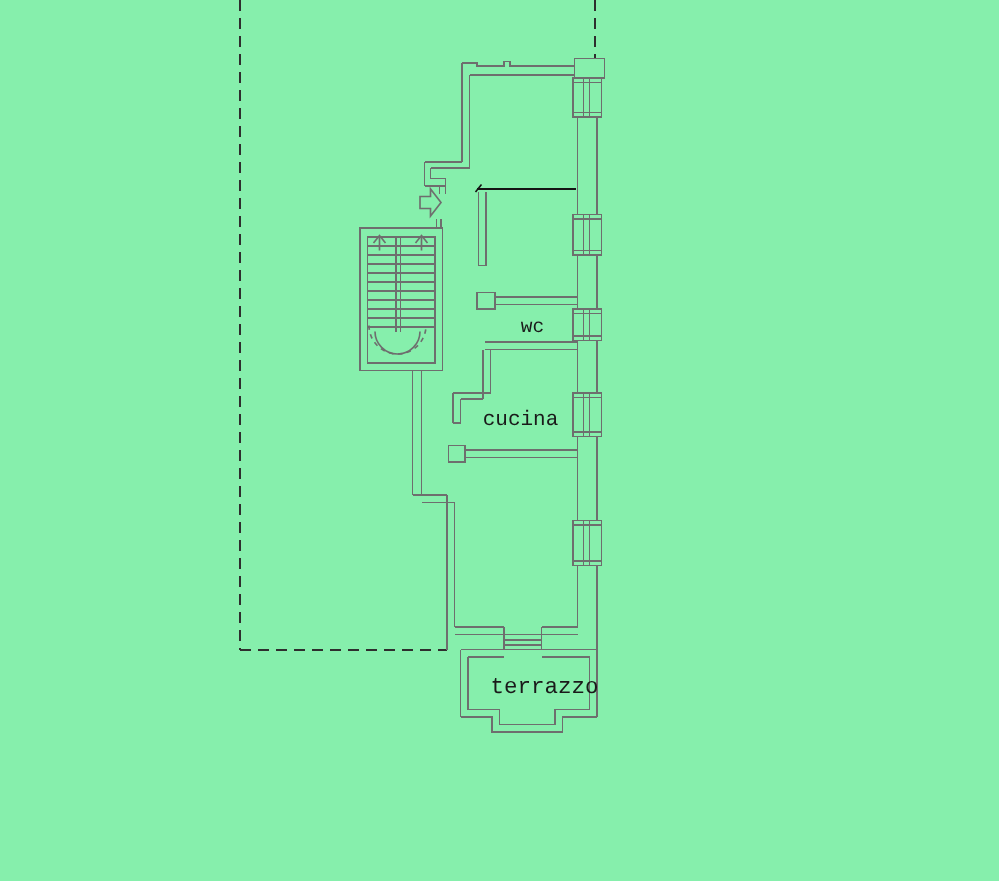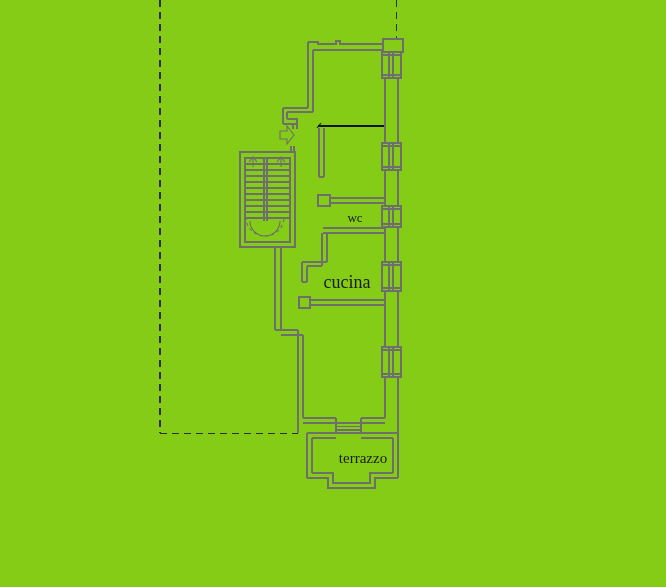--- a/index.html
+++ b/index.html
@@ -1,39 +1,39 @@
 <!DOCTYPE html>
 <html><head>
 <meta charset="utf-8">
 <style>
   html,body{margin:0;padding:0;background:#ffffff;}
   .canvas{
     position:relative;
     width:666px;height:587px;
-    background:#84cc16;
+    background:#86efac;
     overflow:hidden;
-    font-family:Liberation Serif, serif;
+    font-family:Liberation Mono, monospace;
   }
   svg{position:absolute;left:0;top:0;}
   svg path, svg rect, svg line, svg polygon, svg polyline{
     fill:none;
     stroke-width:1.1;
     shape-rendering:crispEdges;
   }
   svg .smooth{shape-rendering:auto;}
   svg polygon{stroke-width:1.1;}
   .room-label{
     position:absolute;
     color:#1a1a1a;
     transform:translateX(-50%);
     white-space:nowrap;
     line-height:1;
   }
   .lbl-wc{left:355px;top:211px;font-size:13px;}
-  .lbl-cucina{left:347px;top:273px;font-size:18px;}
+  .lbl-cucina{left:347px;top:273px;font-size:14px;}
   .lbl-terrazzo{left:351px;top:451px;font-size:15px;margin-left:12px;}
 </style>
 </head>
 <body>
 
 <div class="canvas">
 
   <svg width="666" height="587" viewBox="0 0 666 587">
 
     <g stroke-width="1.4" stroke-dasharray="7,5" stroke="#2e2e2e">

